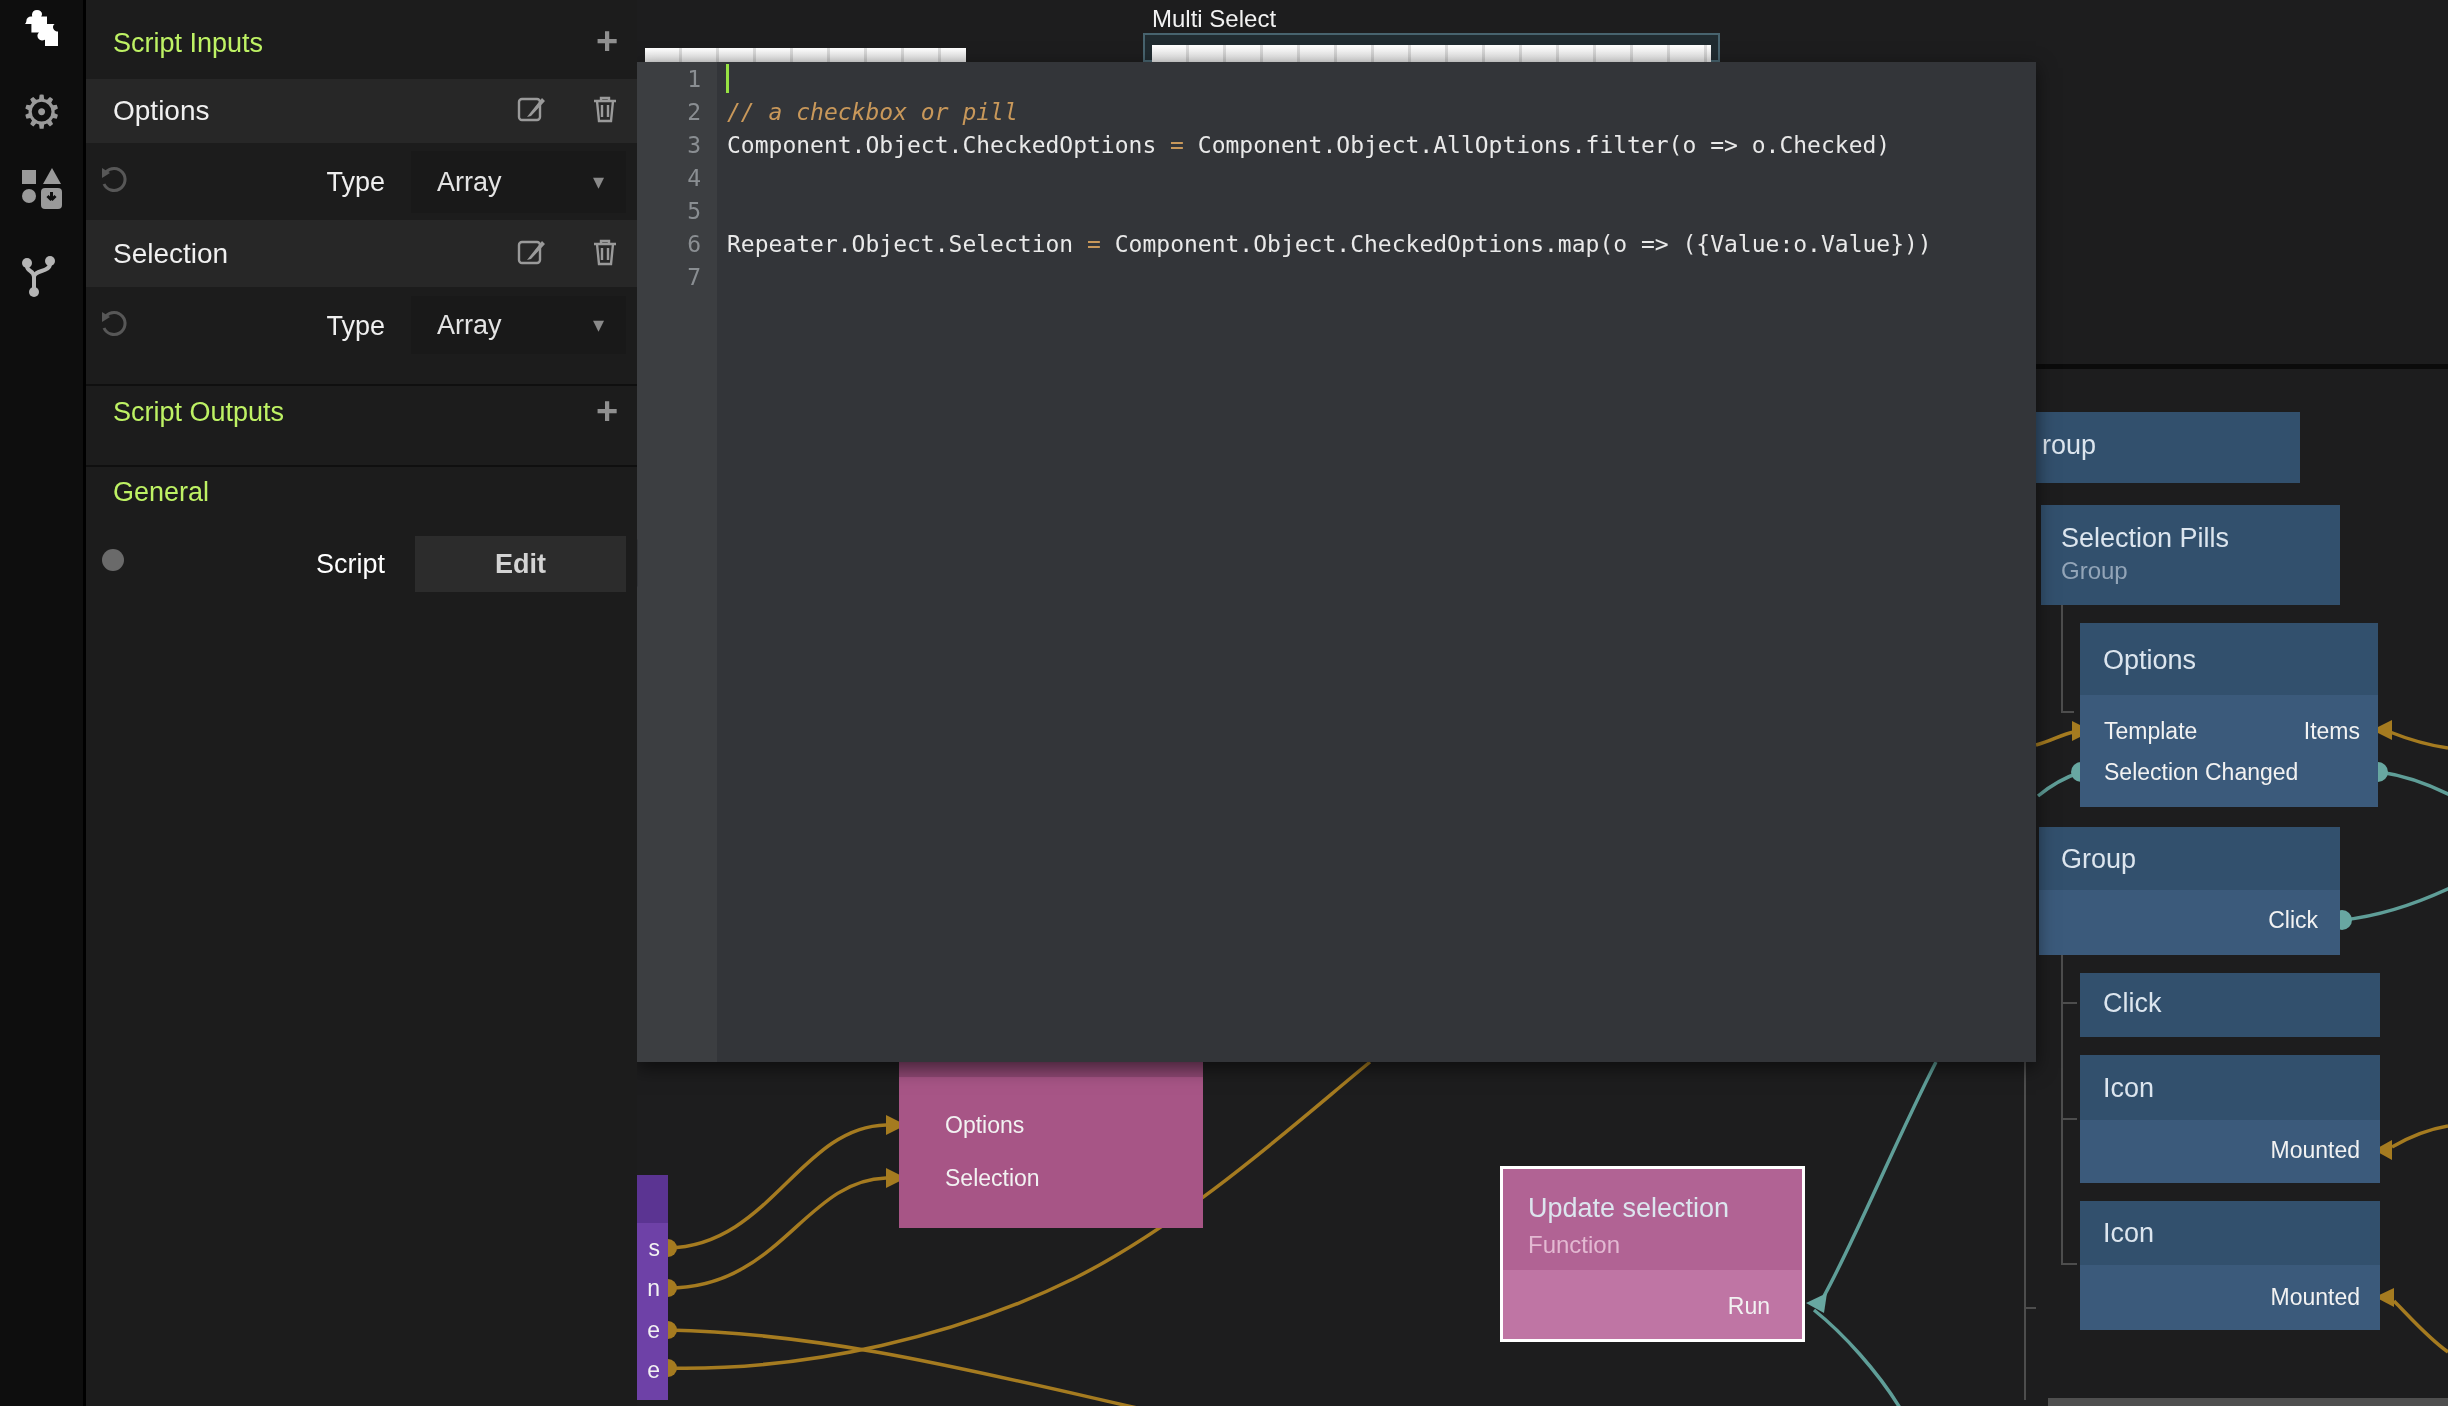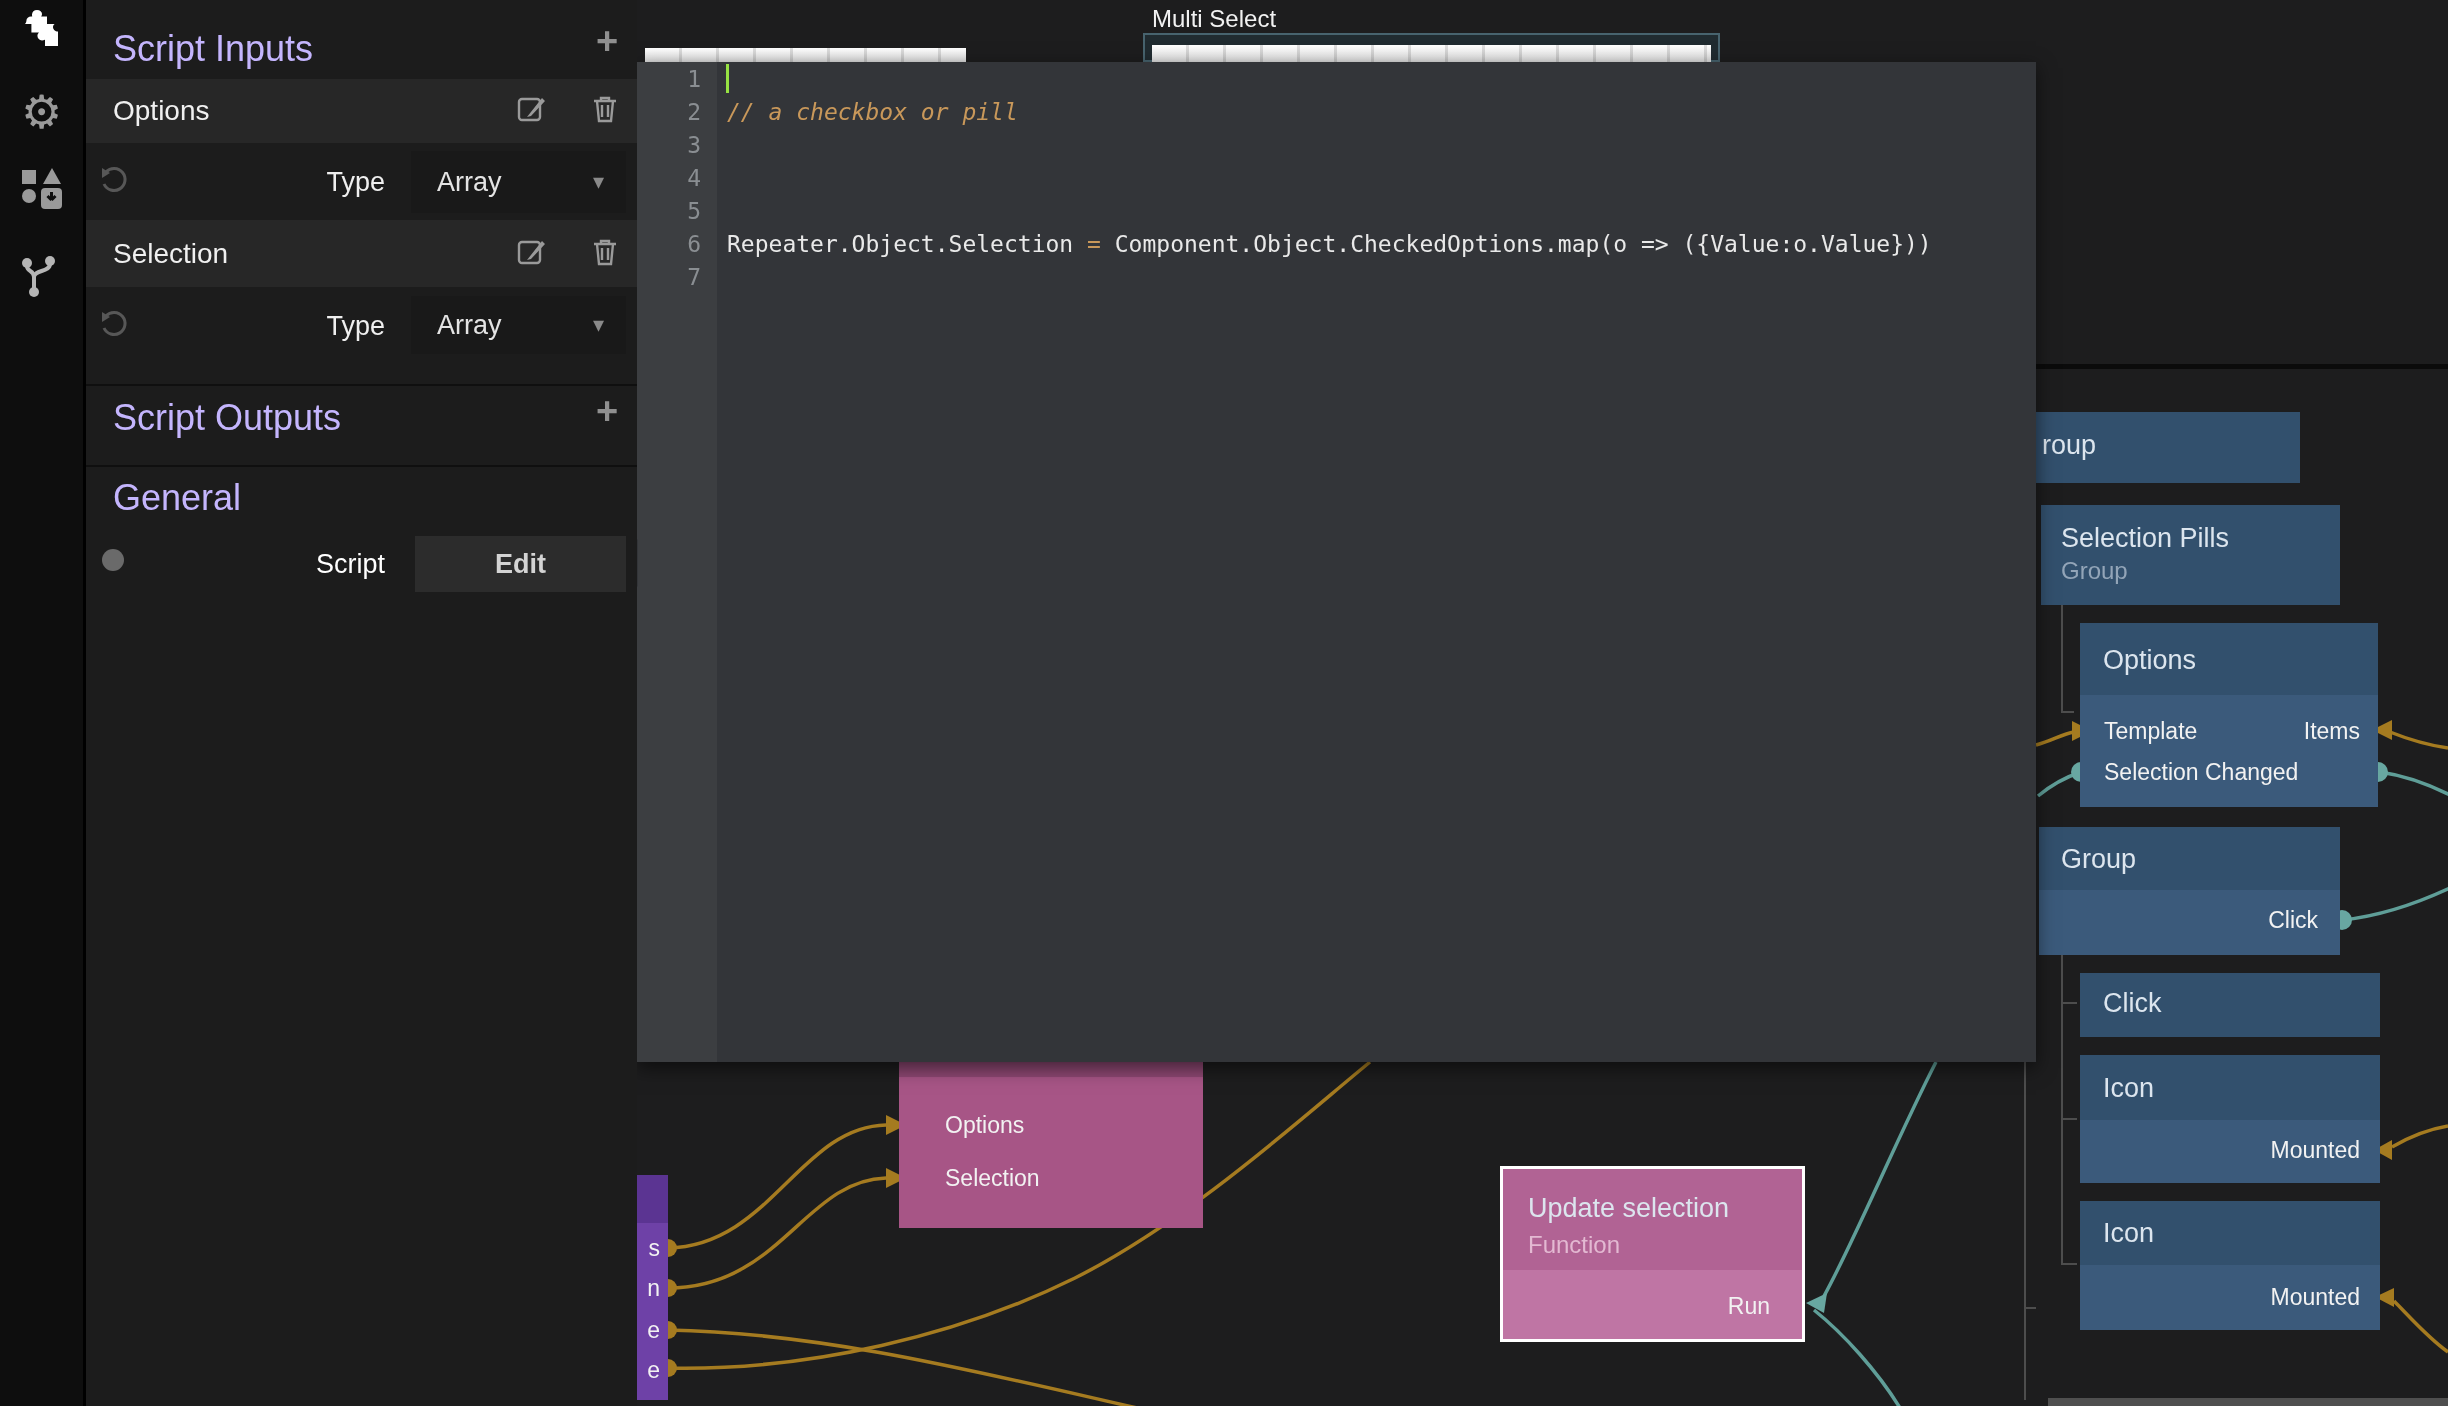--- a/index.html
+++ b/index.html
@@ -10,21 +10,21 @@
 
   
   #sidebar{left:0;top:0;width:83px;height:1406px;background:#0e0e0e;z-index:40;}
   .side-icon{position:absolute;left:0;width:83px;display:flex;justify-content:center;align-items:center;}
   .gear-glyph{font-size:46px;color:#9a9a9a;line-height:1;}
 
   
   #panel{left:83px;top:0;width:554px;height:1406px;background:#1c1c1c;z-index:30;
          border-left:3px solid #000;box-sizing:border-box;}
   .p-abs{position:absolute;}
-  .hdr-label{color:#c4b5fd;font-size:36px;}
+  .hdr-label{color:#bef264;font-size:27px;}
   .plus{color:#8f8f8f;font-size:38px;font-weight:bold;line-height:1;}
   .prow{position:absolute;left:0;width:100%;background:#272727;}
   .prow .nm{position:absolute;left:27px;top:50%;transform:translateY(-50%);
             color:#f0f0f0;font-size:28px;}
   .rowicons{position:absolute;right:18px;top:50%;transform:translateY(-50%);display:flex;gap:44px;}
   .typelab{position:absolute;color:#efefef;font-size:27px;transform:translateY(-50%);}
   .dropdown{position:absolute;left:325px;width:215px;background:#191919;color:#e4e4e4;
             font-size:27px;display:flex;align-items:center;}
   .dropdown .val{margin-left:26px;flex:1;}
   .dropdown .chev{color:#8a8a8a;font-size:22px;margin-right:22px;}
@@ -200,20 +200,21 @@
     <div id="lines">
         <div class="cline" style="top: 0px;">
           <span class="ln">1</span>
         </div>
         <div class="cline" style="top: 33px;">
           <span class="ln">2</span>
           <span class="code"><span class="cm">// a checkbox or pill</span></span>
         </div>
         <div class="cline" style="top: 66px;">
           <span class="ln">3</span>
+          <span class="code"><span class="tx">Component.Object.CheckedOptions </span><span class="eq">=</span><span class="tx"> Component.Object.AllOptions.filter(o =&gt; o.Checked)</span></span>
         </div>
         <div class="cline" style="top: 99px;">
           <span class="ln">4</span>
           <span class="code"></span>
         </div>
         <div class="cline" style="top: 132px;">
           <span class="ln">5</span>
         </div>
         <div class="cline" style="top: 165px;">
           <span class="ln">6</span>

